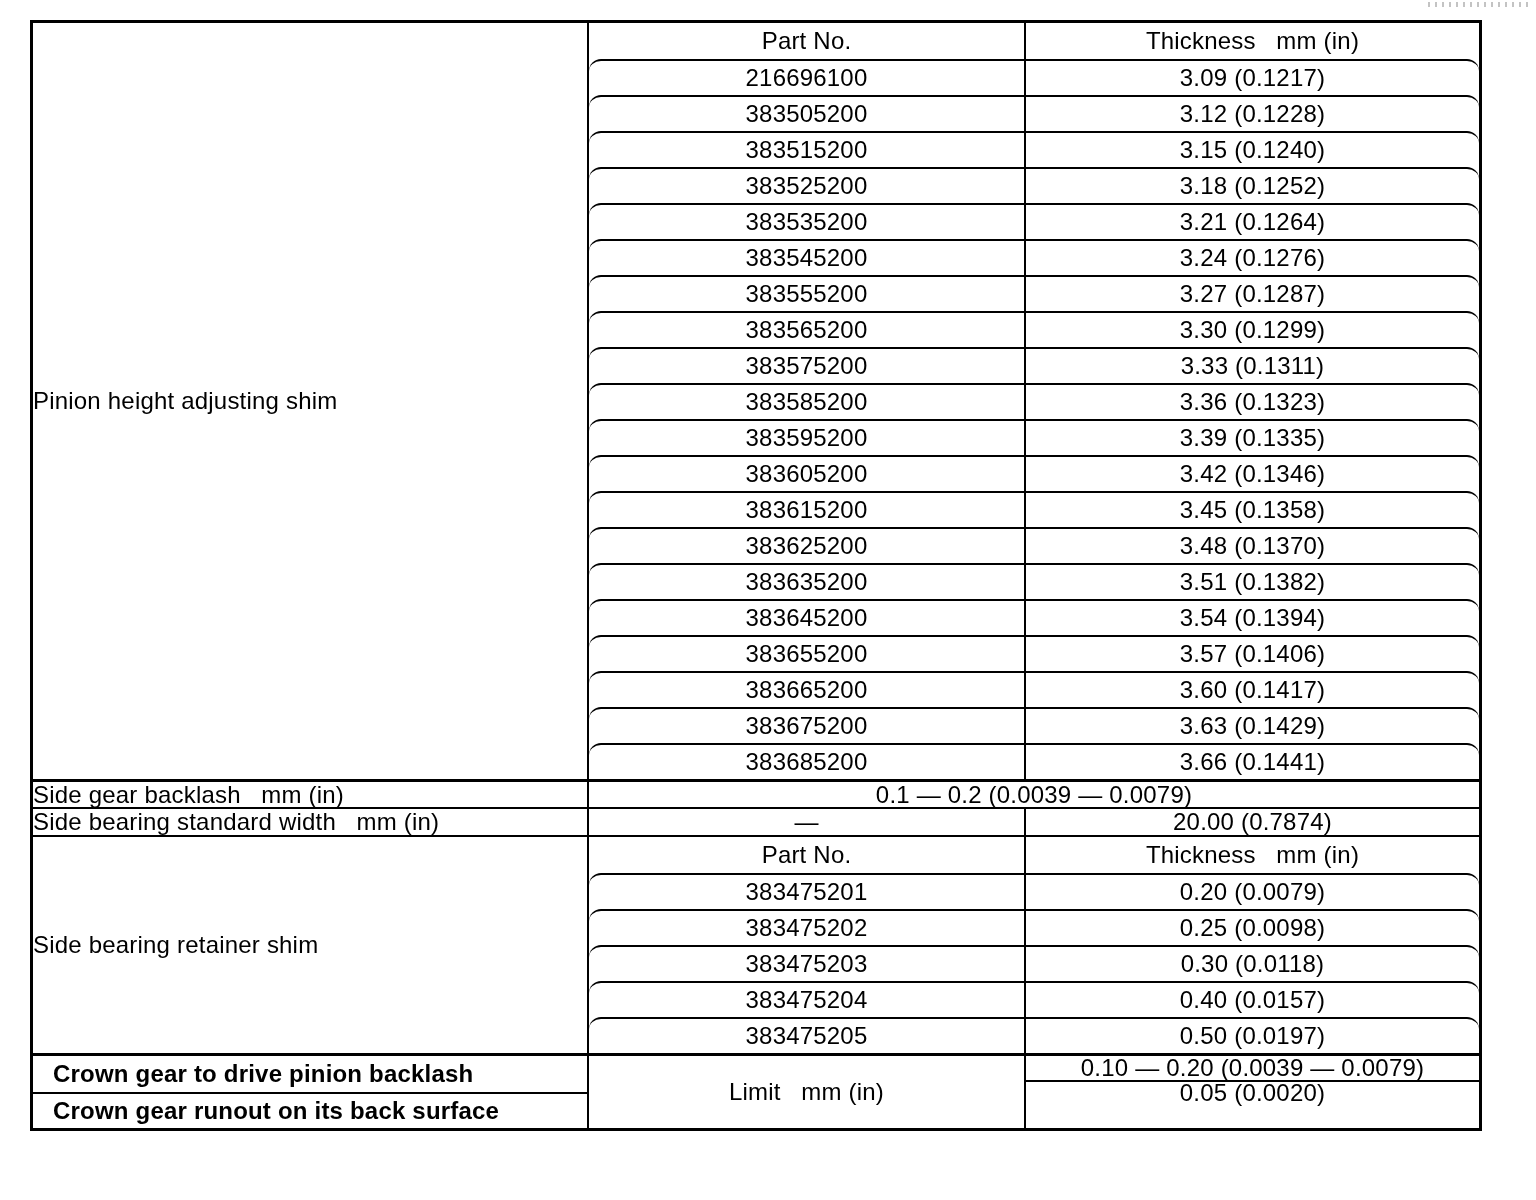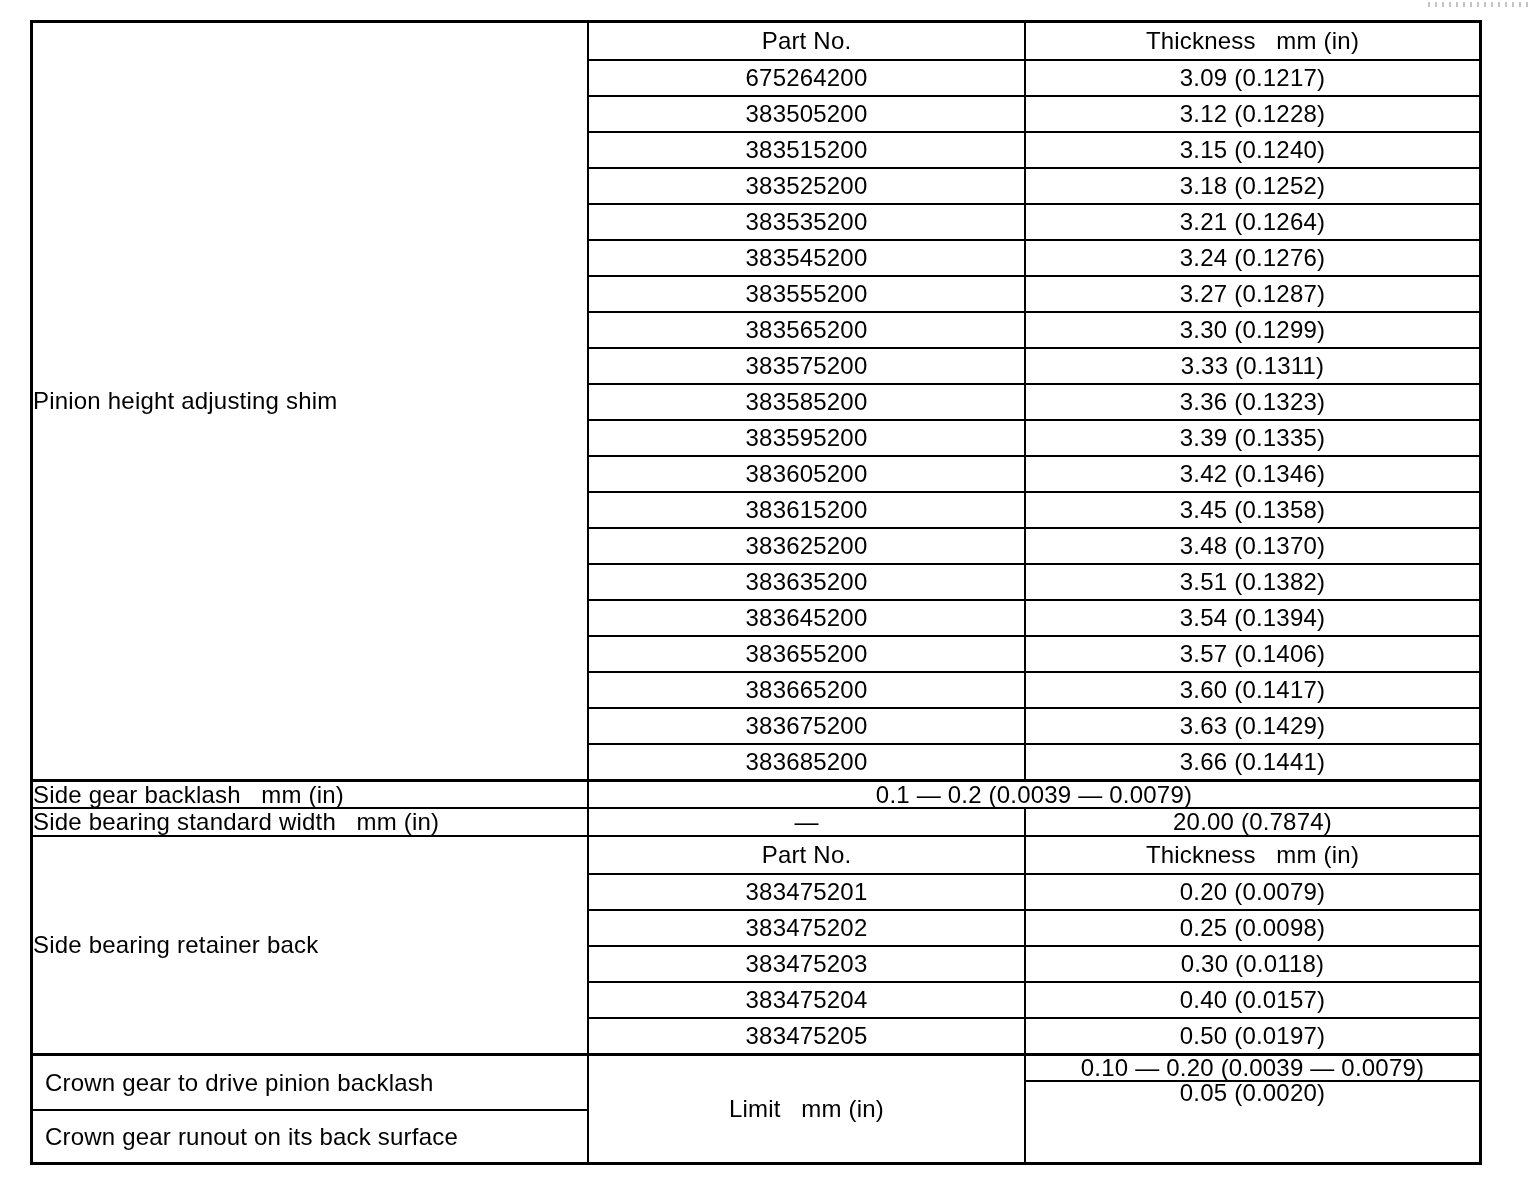--- a/index.html
+++ b/index.html
@@ -31,38 +31,38 @@
     background: #fff;
   }
   .sec { display: flex; }
   .label-cell {
     width: 556px; flex: 0 0 556px;
     border-right: 2px solid #000;
     display: flex; align-items: center;
     white-space: pre;
   }
   .data-col { flex: 1 1 auto; display: flex; flex-direction: column; min-width: 0; }
-  .row { display: flex; height: 36px; }
+  .row { display: flex; height: 36px; border-radius: 12px; }
   .bt  { border-top: 2px solid #000; }
   .sep { border-top: 3px solid #000; }
   .cell {
     display: flex; align-items: center; justify-content: center;
     white-space: pre; min-width: 0;
   }
   .c-part { width: 437px; flex: 0 0 437px; border-right: 2px solid #000; }
   .c-thick { flex: 1 1 auto; }
   .frow { display: flex; height: 28px; }
   .frow .label-cell { height: 100%; }
   .merged { flex: 1 1 auto; text-align: right; }
   
   .limit-labels {
     width: 556px; flex: 0 0 556px; border-right: 2px solid #000;
     display: flex; flex-direction: column;
   }
-  .lrow { height: 53px; display: flex; align-items: center; padding-left: 12px; white-space: pre; }
+  .lrow { height: 36px; display: flex; align-items: center; padding-left: 20px; white-space: pre; font-weight: bold; }
   .limit-merged {
     width: 437px; flex: 0 0 437px; border-right: 2px solid #000;
     display: flex; align-items: center; justify-content: center; white-space: pre;
   }
   .limit-values { flex: 1 1 auto; display: flex; flex-direction: column; }
   .limit-values .vrow {
     height: 24px; display: flex; align-items: center; justify-content: center; white-space: pre;
   }
 </style>
 </head>
@@ -78,21 +78,21 @@
       <div class="label-cell">Pinion height adjusting shim</div>
       <div class="data-col">
         <div class="row">
           <div class="cell c-part">Part No.</div>
           <div class="cell c-thick">Thickness   mm (in)</div>
         </div>
         <div style="display:contents">
           
         
             <div class="row bt">
-              <div class="cell c-part">675264200</div>
+              <div class="cell c-part">216696100</div>
               <div class="cell c-thick">3.09 (0.1217)</div>
             </div>
           
             <div class="row bt">
               <div class="cell c-part">383505200</div>
               <div class="cell c-thick">3.12 (0.1228)</div>
             </div>
           
             <div class="row bt">
               <div class="cell c-part">383515200</div>
@@ -192,21 +192,21 @@
       <div class="cell merged">0.1 — 0.2 (0.0039 — 0.0079)</div>
     </div>
 
     <div class="frow bt">
       <div class="label-cell">Side bearing standard width   mm (in)</div>
       <div class="cell c-part">—</div>
       <div class="cell c-thick">20.00 (0.7874)</div>
     </div>
 
     <div class="sec bt">
-      <div class="label-cell">Side bearing retainer back</div>
+      <div class="label-cell">Side bearing retainer shim</div>
       <div class="data-col">
         <div class="row">
           <div class="cell c-part">Part No.</div>
           <div class="cell c-thick">Thickness   mm (in)</div>
         </div>
         <div style="display:contents">
           
         
             <div class="row bt">
               <div class="cell c-part">383475201</div>

